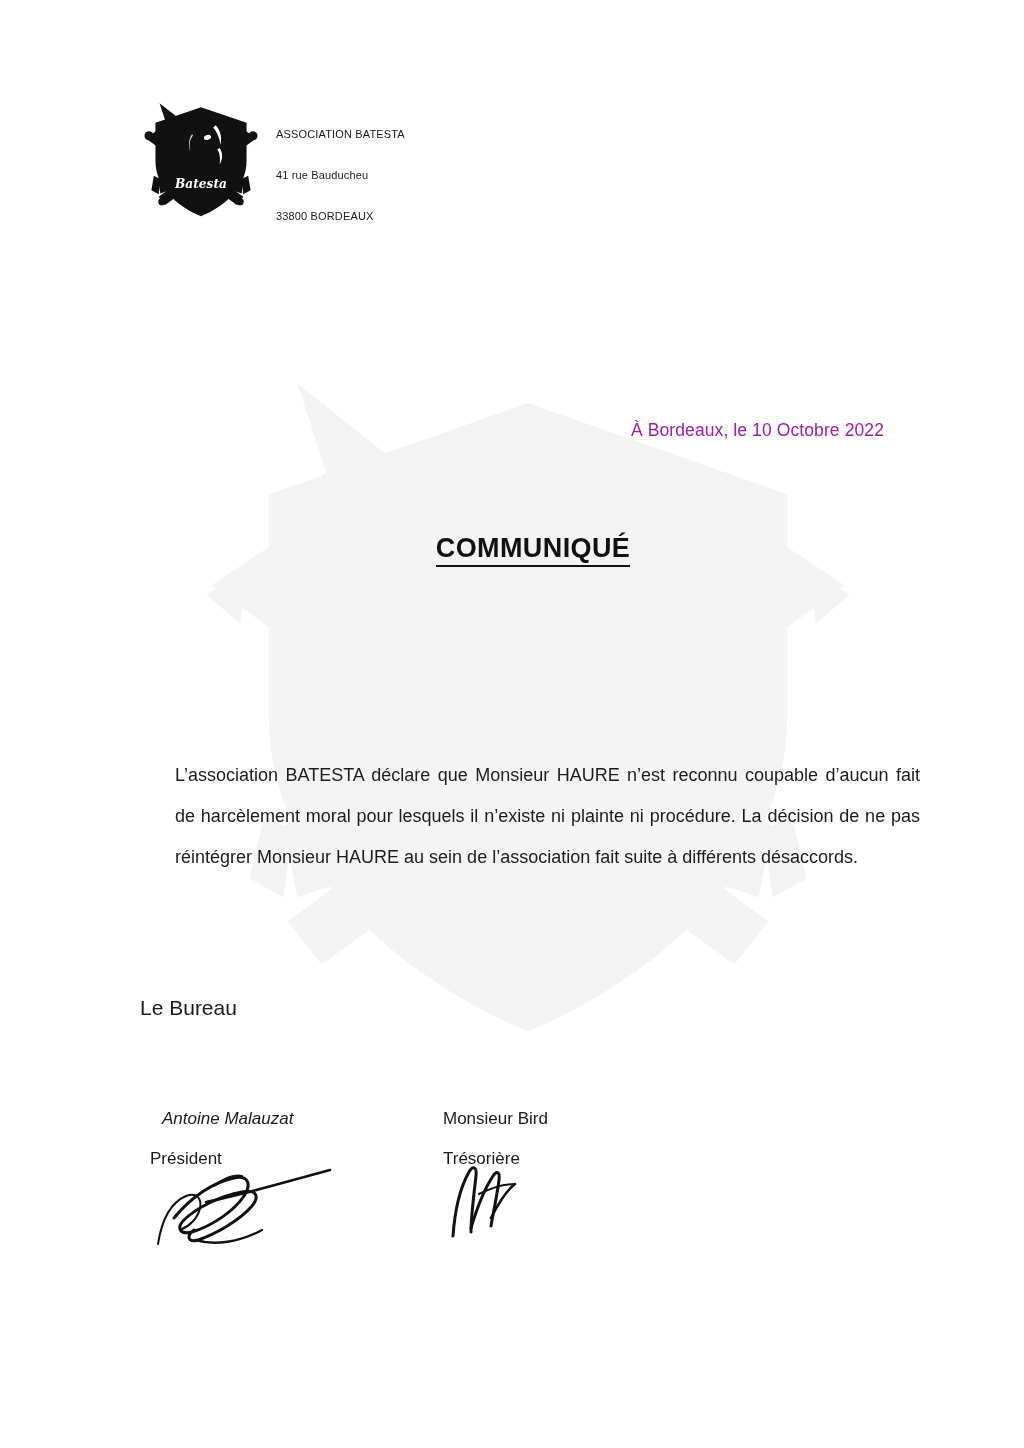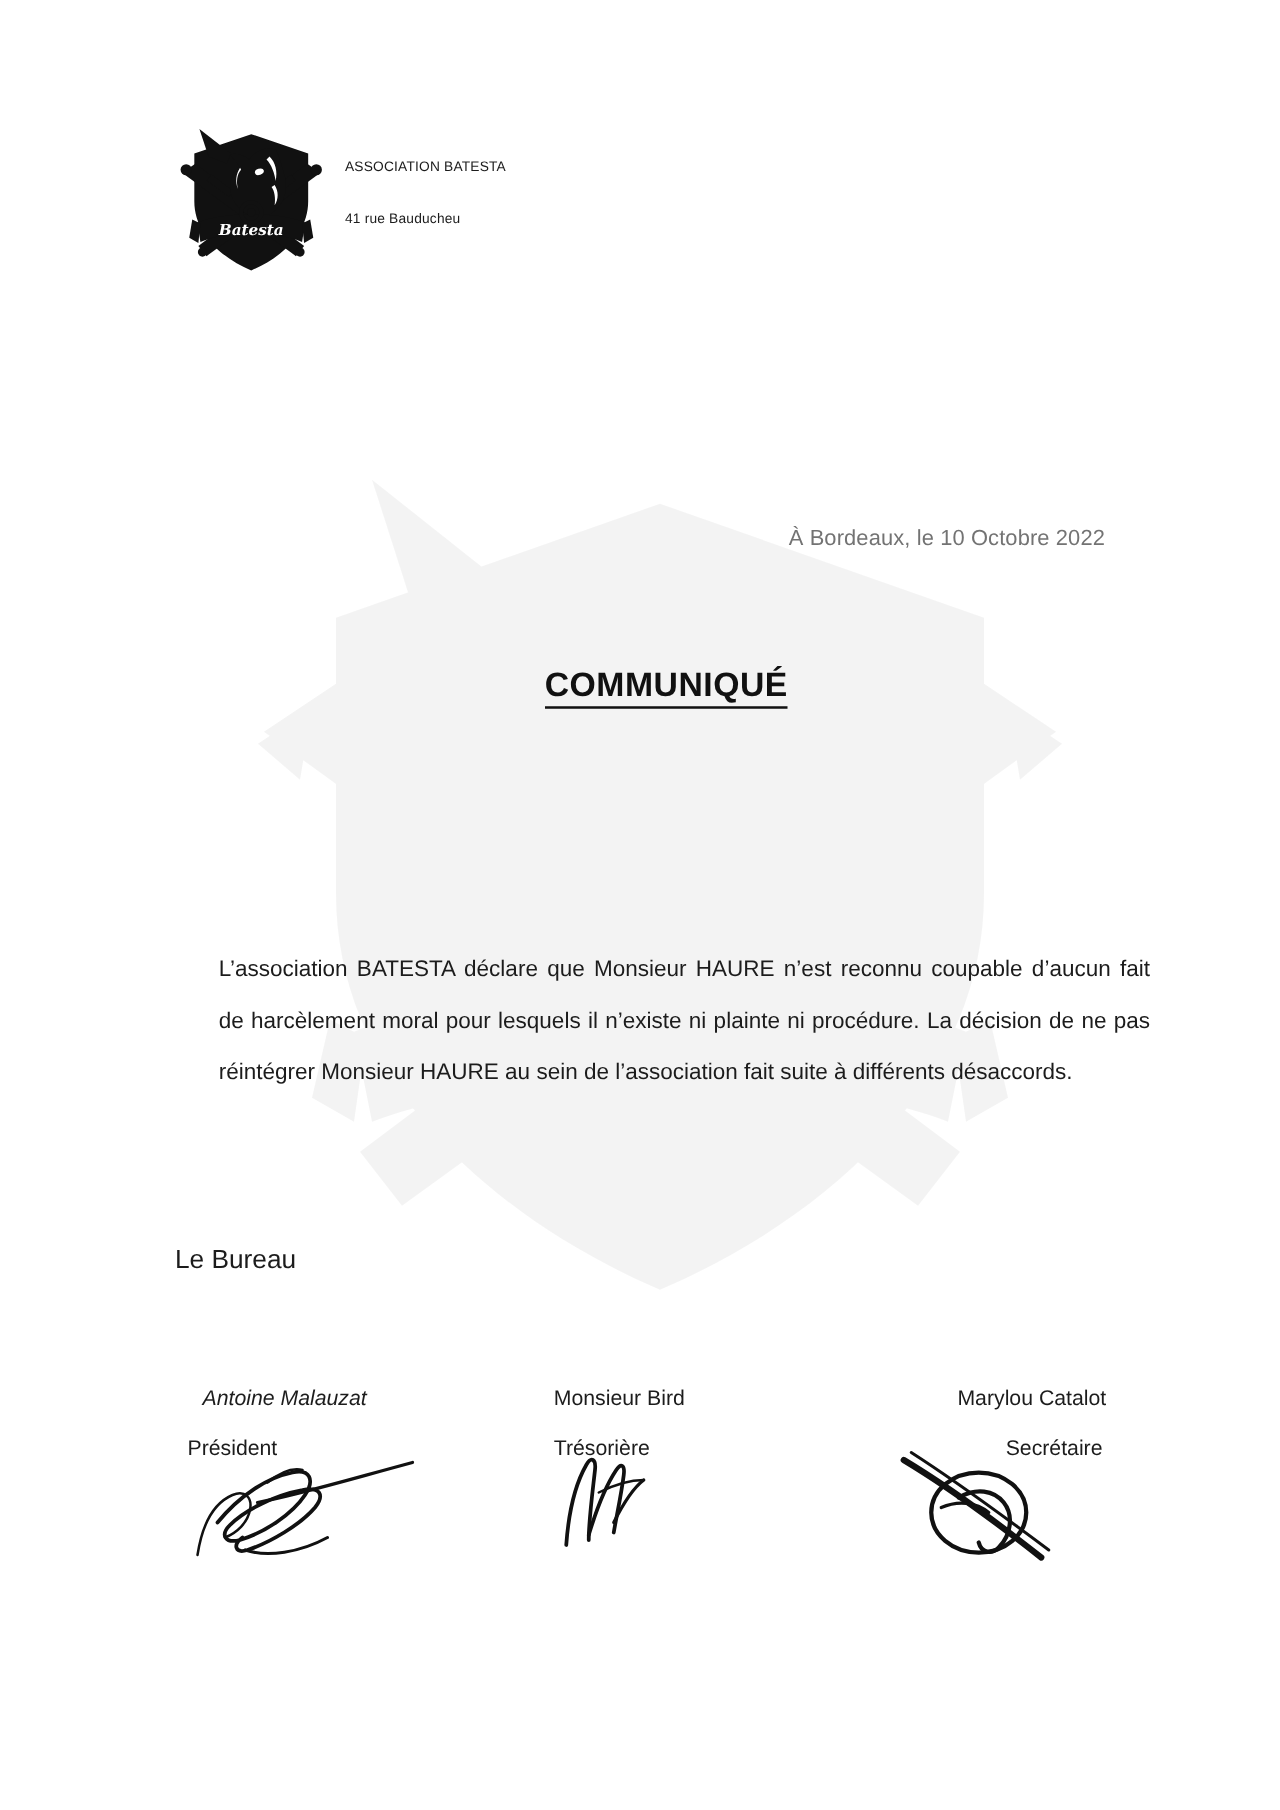--- a/index.html
+++ b/index.html
@@ -63,21 +63,21 @@
     white-space: nowrap;
   }
 
   
   .date-line {
     position: absolute;
     right: 140px;
     top: 420px;
     font-size: 17.5px;
     letter-spacing: 0.1px;
-    color: #737373;
+    color: #a21caf;
     white-space: nowrap;
   }
 
   
   .doc-title {
     position: absolute;
     left: 0;
     right: 0;
     top: 533px;
     text-align: center;
@@ -239,20 +239,21 @@
 
             <circle cx="150" cy="172" r="20" fill="none" stroke="#111111" stroke-width="8"></circle>
             <circle cx="150" cy="172" r="8"></circle>
           </g>
         </svg>
       </div>
 
       <div class="org-block">
         <div class="org-line">ASSOCIATION BATESTA</div>
         <div class="org-line">41 rue Bauducheu</div>
+        <div class="org-line">33800 BORDEAUX</div>
       </div>
     </div>
 
     <div class="date-line">À Bordeaux, le 10 Octobre 2022</div>
 
     <div class="doc-title">
       <span>COMMUNIQUÉ</span>
     </div>
 
     <div class="body-text">
@@ -292,33 +293,17 @@
                        C29 36 26 58 26 74" stroke-width="3"></path>
               <path d="M26 70 C32 50 40 30 48 18 C52 12 55 14 54 22
                        C52 38 48 56 46 68" stroke-width="3"></path>
               <path d="M46 60 C54 44 62 32 70 26" stroke-width="2.6"></path>
               <path d="M34 36 C46 30 58 26 70 26" stroke-width="2"></path>
             </g>
           </svg>
         </div>
       </div>
 
-      <div class="sig-col col-3">
-        <div class="sig-name">Marylou Catalot</div>
-        <div class="sig-role">Secrétaire</div>
-        <div class="sig-ink ink-3">
-          <svg viewBox="0 0 130 100" xmlns="http://www.w3.org/2000/svg">
-            <g fill="none" stroke="#111111" stroke-linecap="round" stroke-linejoin="round">
-              <ellipse cx="60" cy="56" rx="38" ry="32" stroke-width="3.4"></ellipse>
-              <path d="M0 14 C30 32 72 62 110 92" stroke-width="5"></path>
-              <path d="M6 8 C34 26 76 56 116 86" stroke-width="2.4"></path>
-              <path d="M44 44 C58 36 72 38 80 48 C88 58 86 74 76 84
-                       C70 90 62 88 60 80" stroke-width="3.4"></path>
-              <path d="M30 52 C44 46 58 48 68 56" stroke-width="2.6"></path>
-            </g>
-          </svg>
-        </div>
-      </div>
 
     </div>
 
   </div>
 </div>
 
 </body></html>

